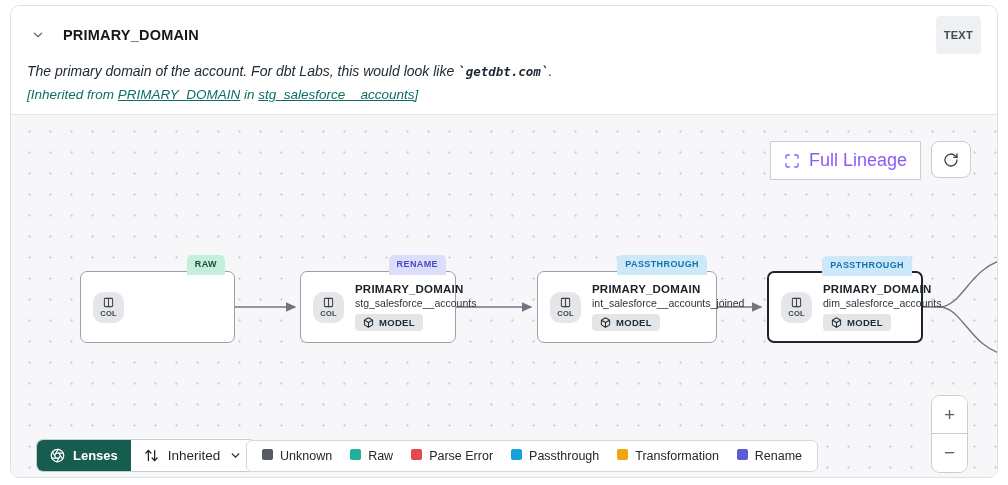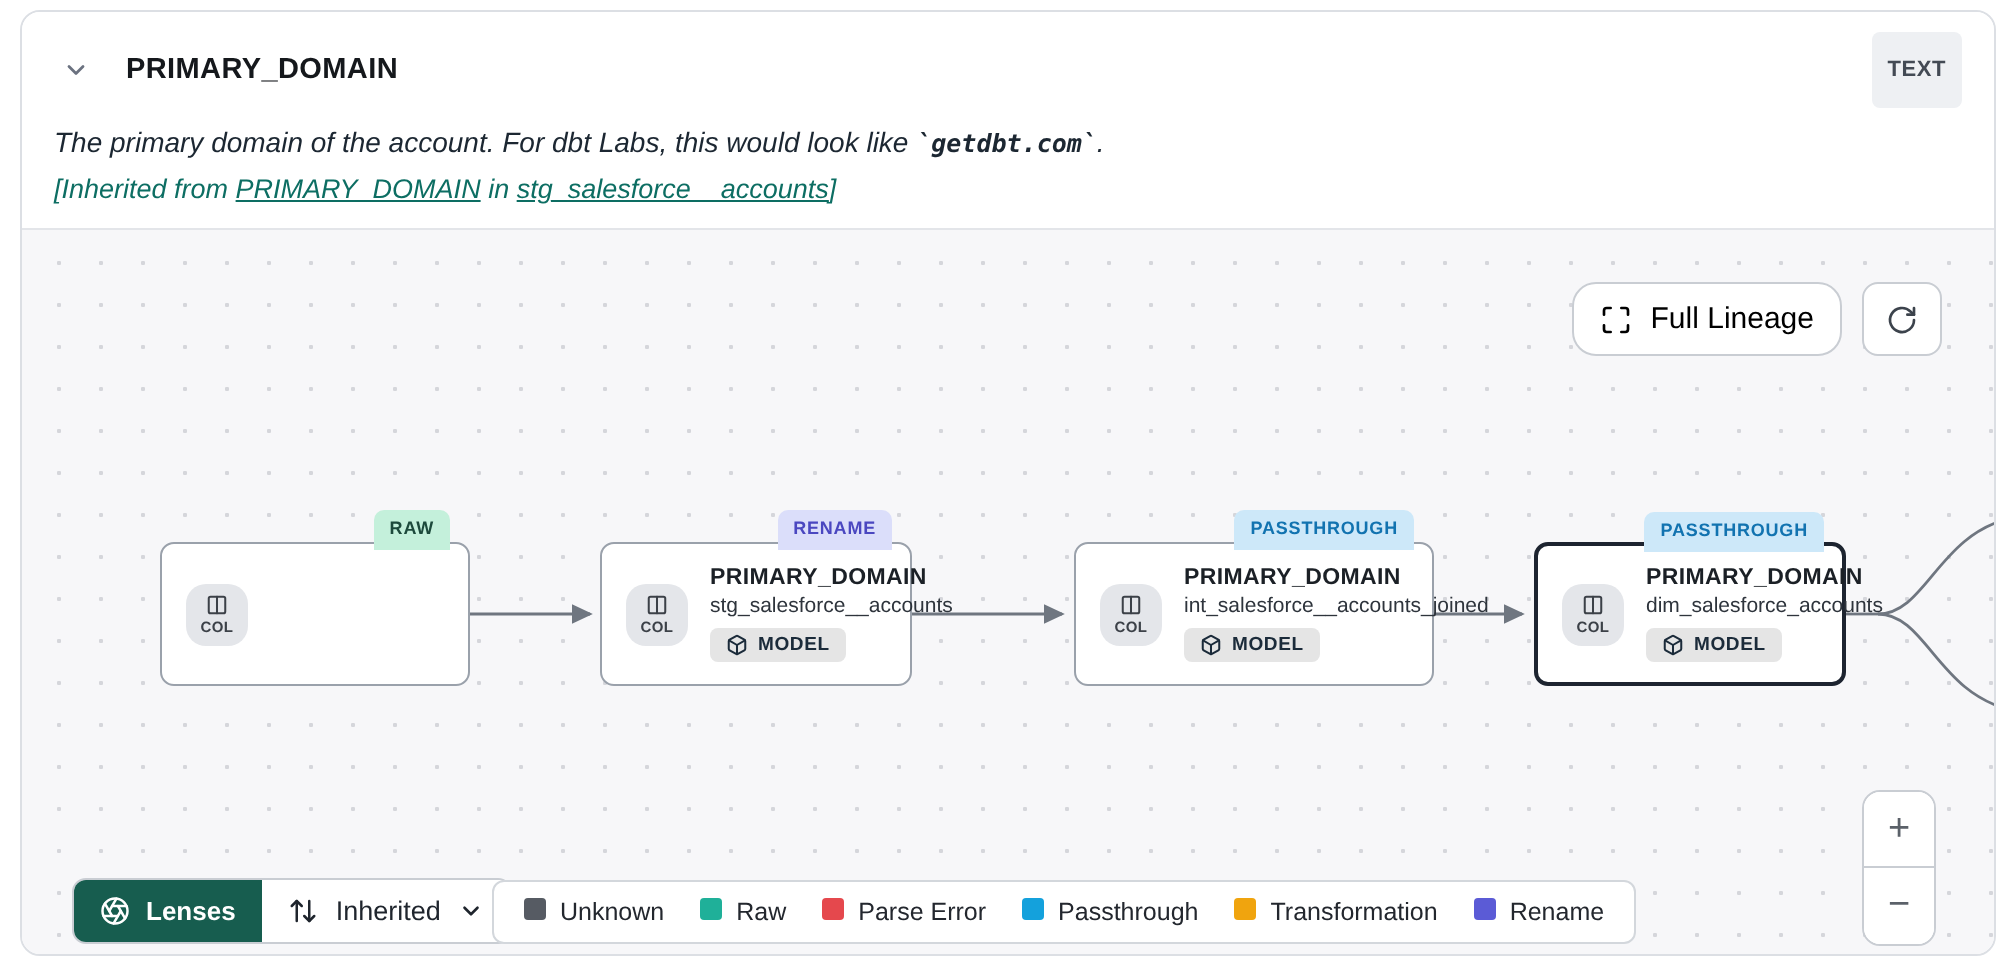--- a/index.html
+++ b/index.html
@@ -24,21 +24,21 @@
   .canvas {
     position:relative; flex:1; border-top:1px solid #e3e5e9;
     background-color:#f7f7f9;
     background-image:radial-gradient(#d5d6db 1px, transparent 1.2px);
     background-size:21px 21px; background-position:8px 6px;
     overflow:hidden;
   }
   .edges { position:absolute; left:0; top:0; }
   
   .toolbar { position:absolute; top:26px; right:26px; display:flex; gap:10px; }
-  .btn-white { display:flex; align-items:center; gap:9px; background:#fff; border:1px solid #c9cdd3; border-radius:12px; padding:8px 13px; font-size:15px; font-weight:500; color:#000000; cursor:pointer; font-family:inherit; }
+  .btn-white { display:flex; align-items:center; gap:9px; background:#fff; border:1px solid #c9cdd3; border-radius:1px; padding:8px 13px; font-size:18px; font-weight:500; color:#8b5cf6; cursor:pointer; font-family:inherit; }
   .btn-icon { width:40px; height:37px; display:flex; align-items:center; justify-content:center; background:#fff; border:1px solid #c9cdd3; border-radius:8px; color:#3c434c; cursor:pointer; }
   
   .node {
     position:absolute; height:72px; background:#fff; border:1px solid #9aa1ab; border-radius:7px;
     display:flex; align-items:center; padding:0 12px; cursor:pointer;
   }
   .node[data-selected="true"] { border:2px solid #1d2430; }
   .status-badge {
     position:absolute; top:-17px; right:9px; font-size:9px; font-weight:700; letter-spacing:.4px;
     padding:4px 8px 6px 8px; border-radius:5px 5px 0 0;

